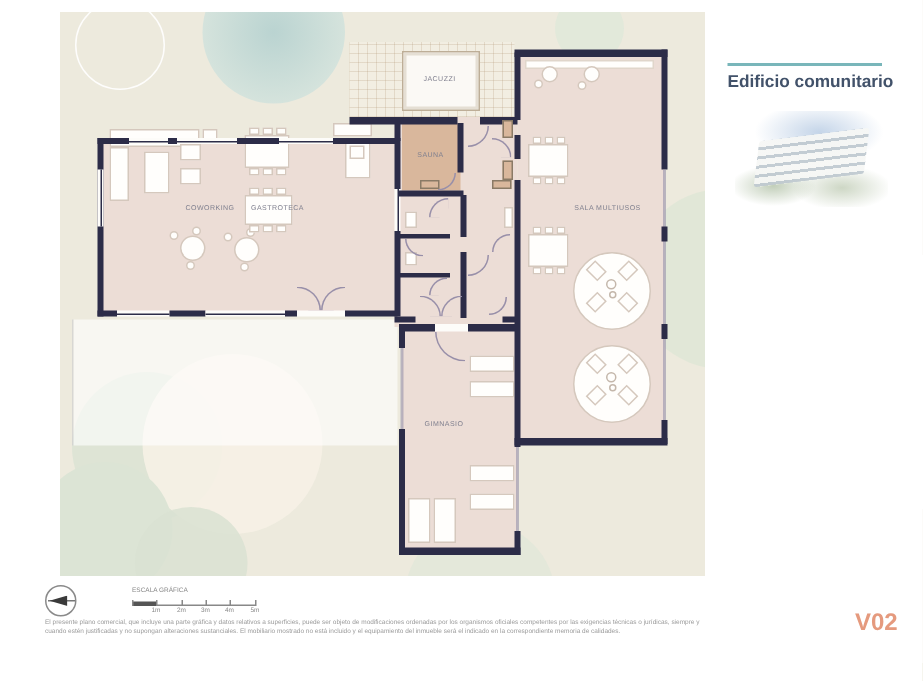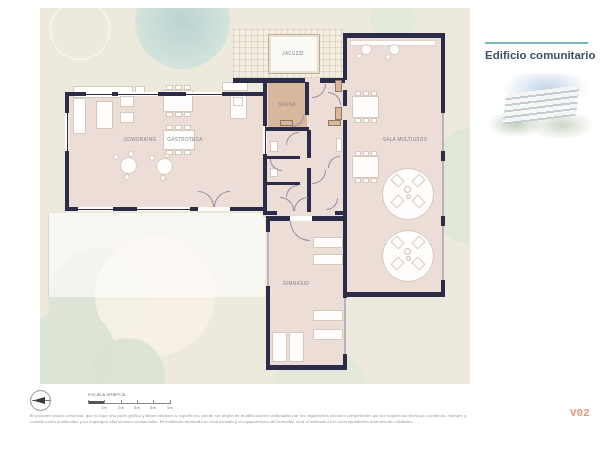--- a/index.html
+++ b/index.html
@@ -25,21 +25,21 @@
   .q4{border-bottom:1px solid #988fa9;border-left:1px solid #988fa9;border-bottom-left-radius:100%;}
   .leaf{position:absolute;background:#d9b79c;border:1px solid #8a7a66;box-sizing:border-box;}
   .lbl{position:absolute;font-size:6px;color:#80808f;letter-spacing:.4px;white-space:nowrap;
        transform:translate(-50%,-50%) scale(.78);}
   .deck{position:absolute;background:rgba(246,240,230,.55);
     background-image:repeating-linear-gradient(0deg,rgba(170,140,105,.22) 0,rgba(170,140,105,.22) .6px,transparent .6px,transparent 6px),
                      repeating-linear-gradient(90deg,rgba(170,140,105,.22) 0,rgba(170,140,105,.22) .6px,transparent .6px,transparent 6px);}
   .tiny{font-size:6px;color:#8a8a8a;white-space:nowrap;transform-origin:left top;}
   #title{position:absolute;left:485px;top:49px;font-size:11.5px;font-weight:bold;color:#42526a;}
   #tline{position:absolute;left:485px;top:42px;width:103px;height:2px;background:#79b6ba;}
-  #vers{position:absolute;left:570px;top:407px;font-size:11px;font-weight:bold;color:#e59a7e;font-family:Liberation Mono, monospace;}
+  #vers{position:absolute;left:570px;top:407px;font-size:16px;font-weight:bold;color:#e59a7e;}
   #bimg{position:absolute;left:490px;top:74px;width:102px;height:64px;
     background:
       radial-gradient(ellipse 60% 45% at 55% 22%, rgba(148,178,214,.55), rgba(148,178,214,0) 70%),
       radial-gradient(ellipse 40% 30% at 25% 78%, rgba(133,158,116,.5), rgba(133,158,116,0) 70%),
       radial-gradient(ellipse 45% 32% at 70% 80%, rgba(145,166,126,.45), rgba(145,166,126,0) 72%);}
   #bimg .bld{position:absolute;left:14px;top:16px;width:74px;height:30px;opacity:.92;
     transform:rotate(-7deg) skewX(-14deg);border-radius:2px;
     background:repeating-linear-gradient(180deg,#f6f7f5 0,#f6f7f5 4px,#bfc9d0 4px,#bfc9d0 6px);}
   .tick{position:absolute;width:1px;height:4px;background:#888;}
   .ticklbl{position:absolute;font-size:6px;color:#8a8a8a;transform:scale(.72);transform-origin:left top;}

